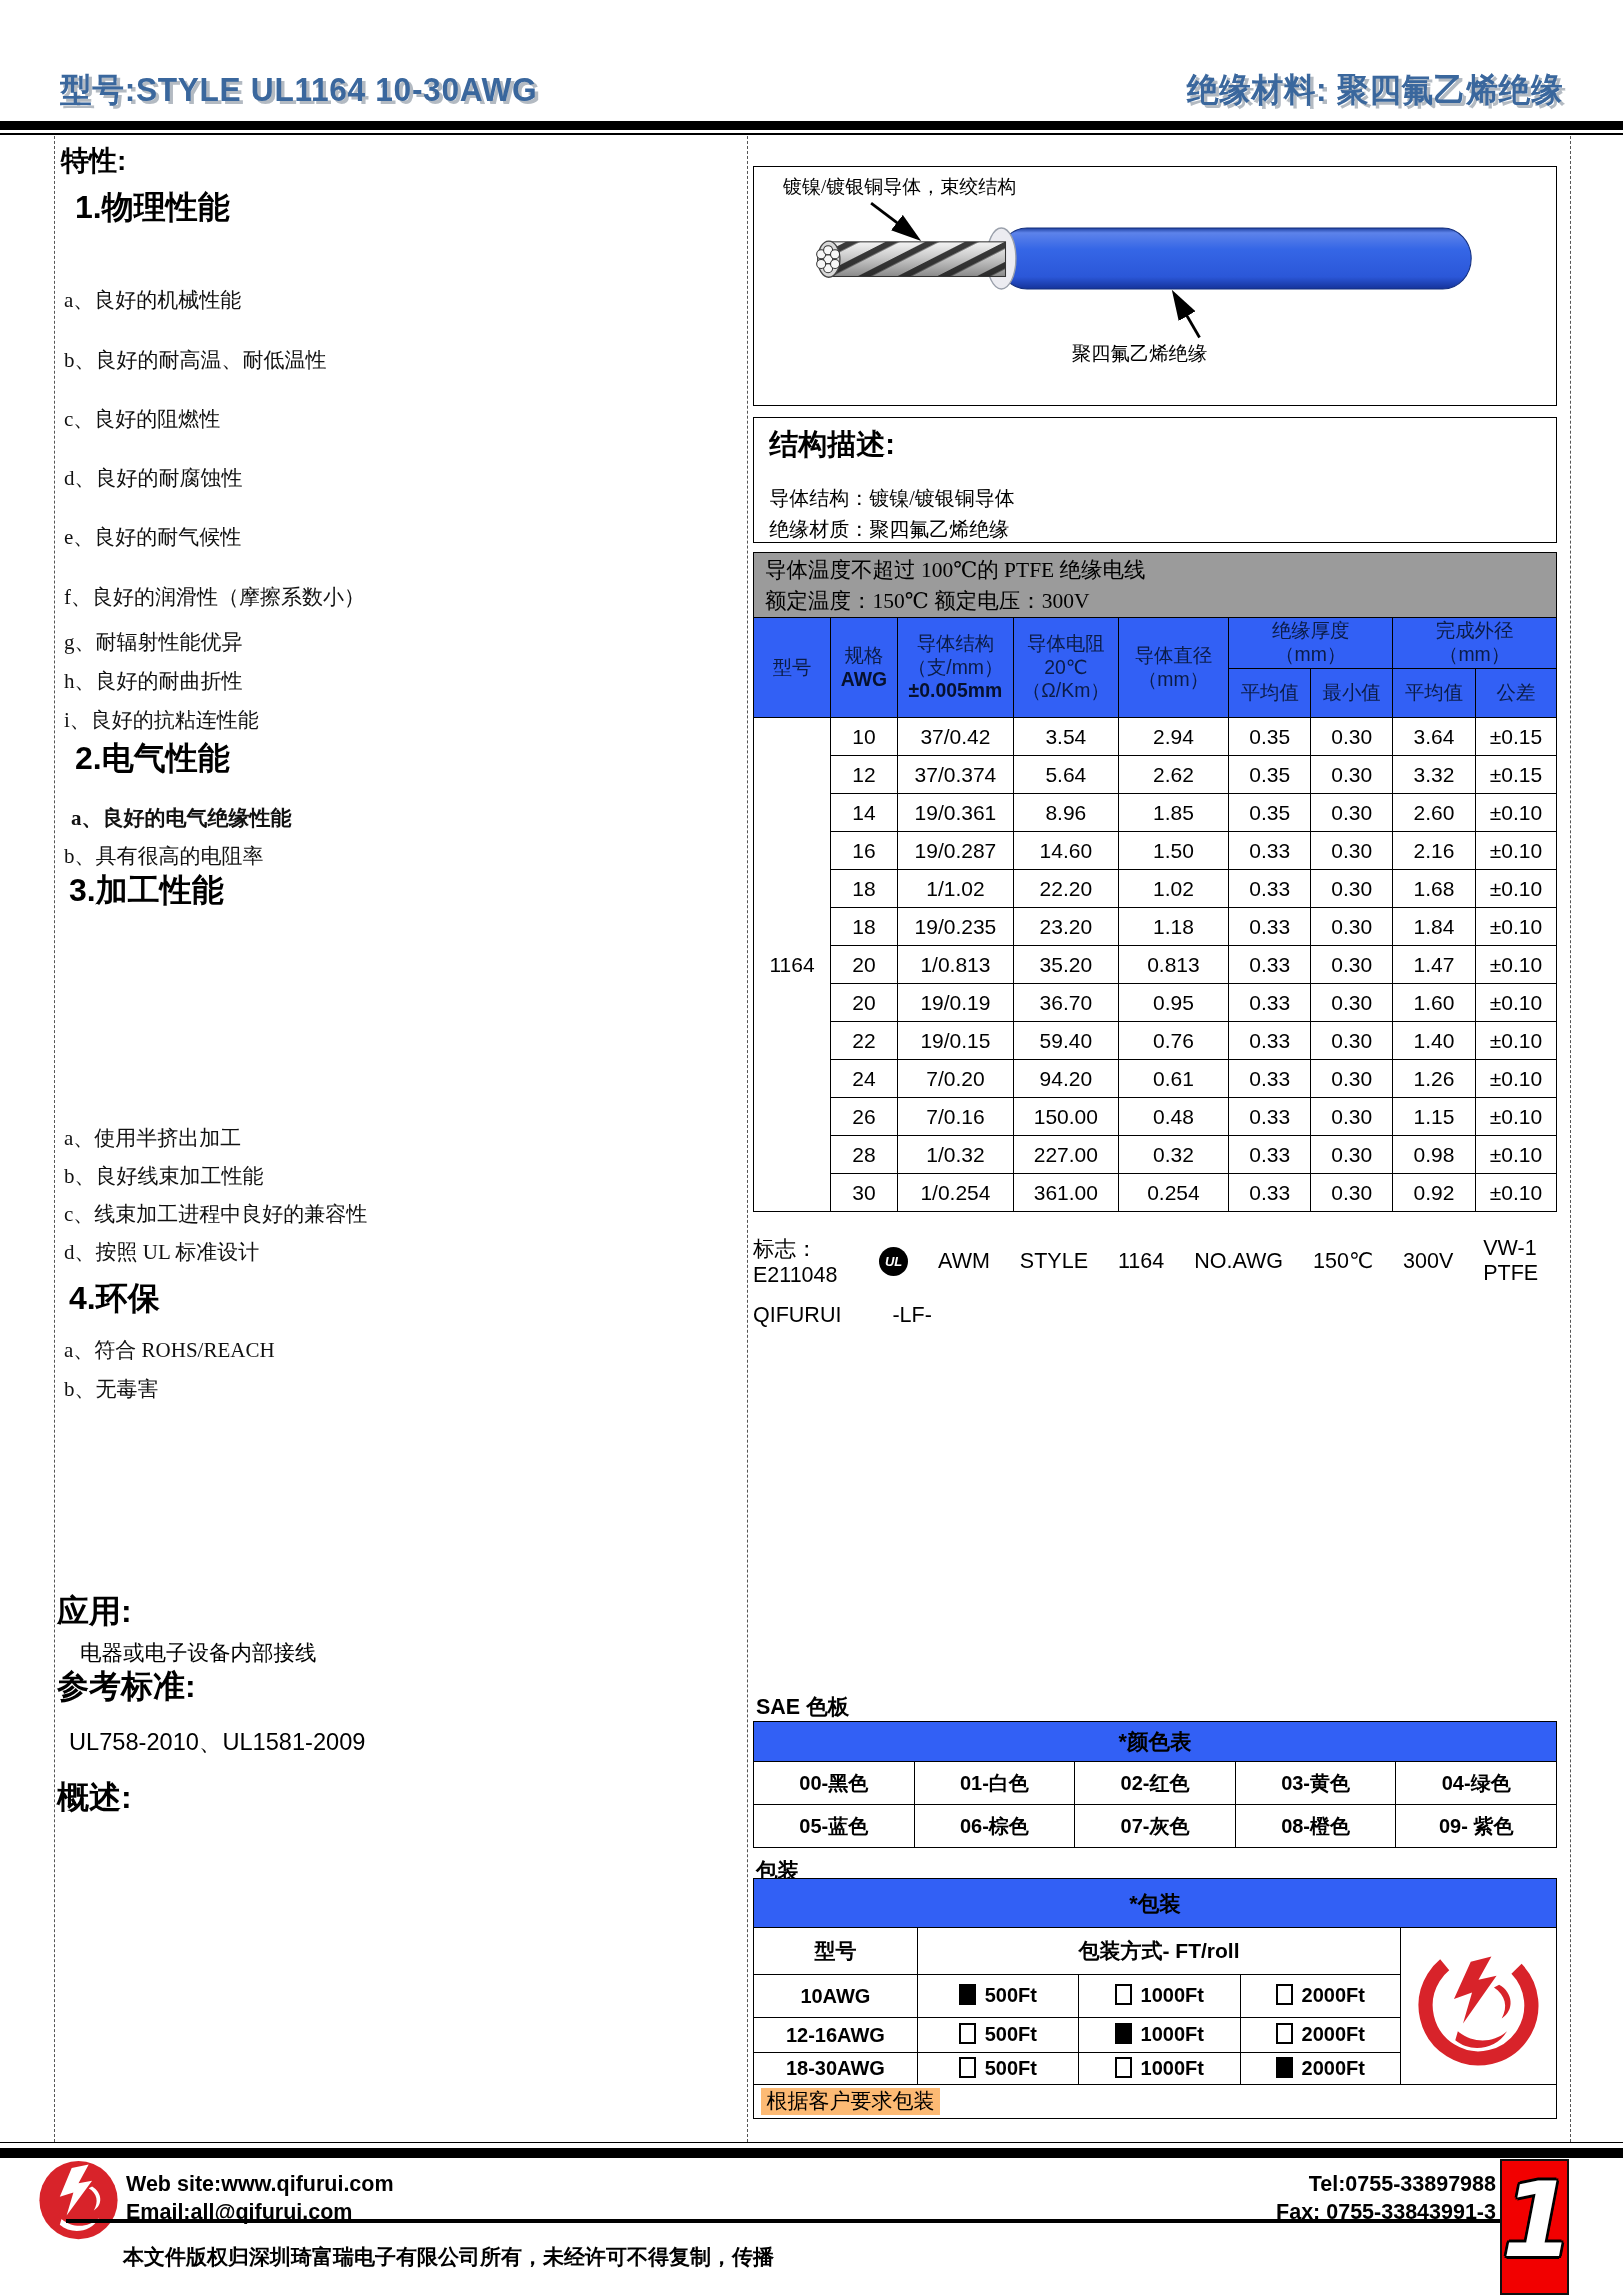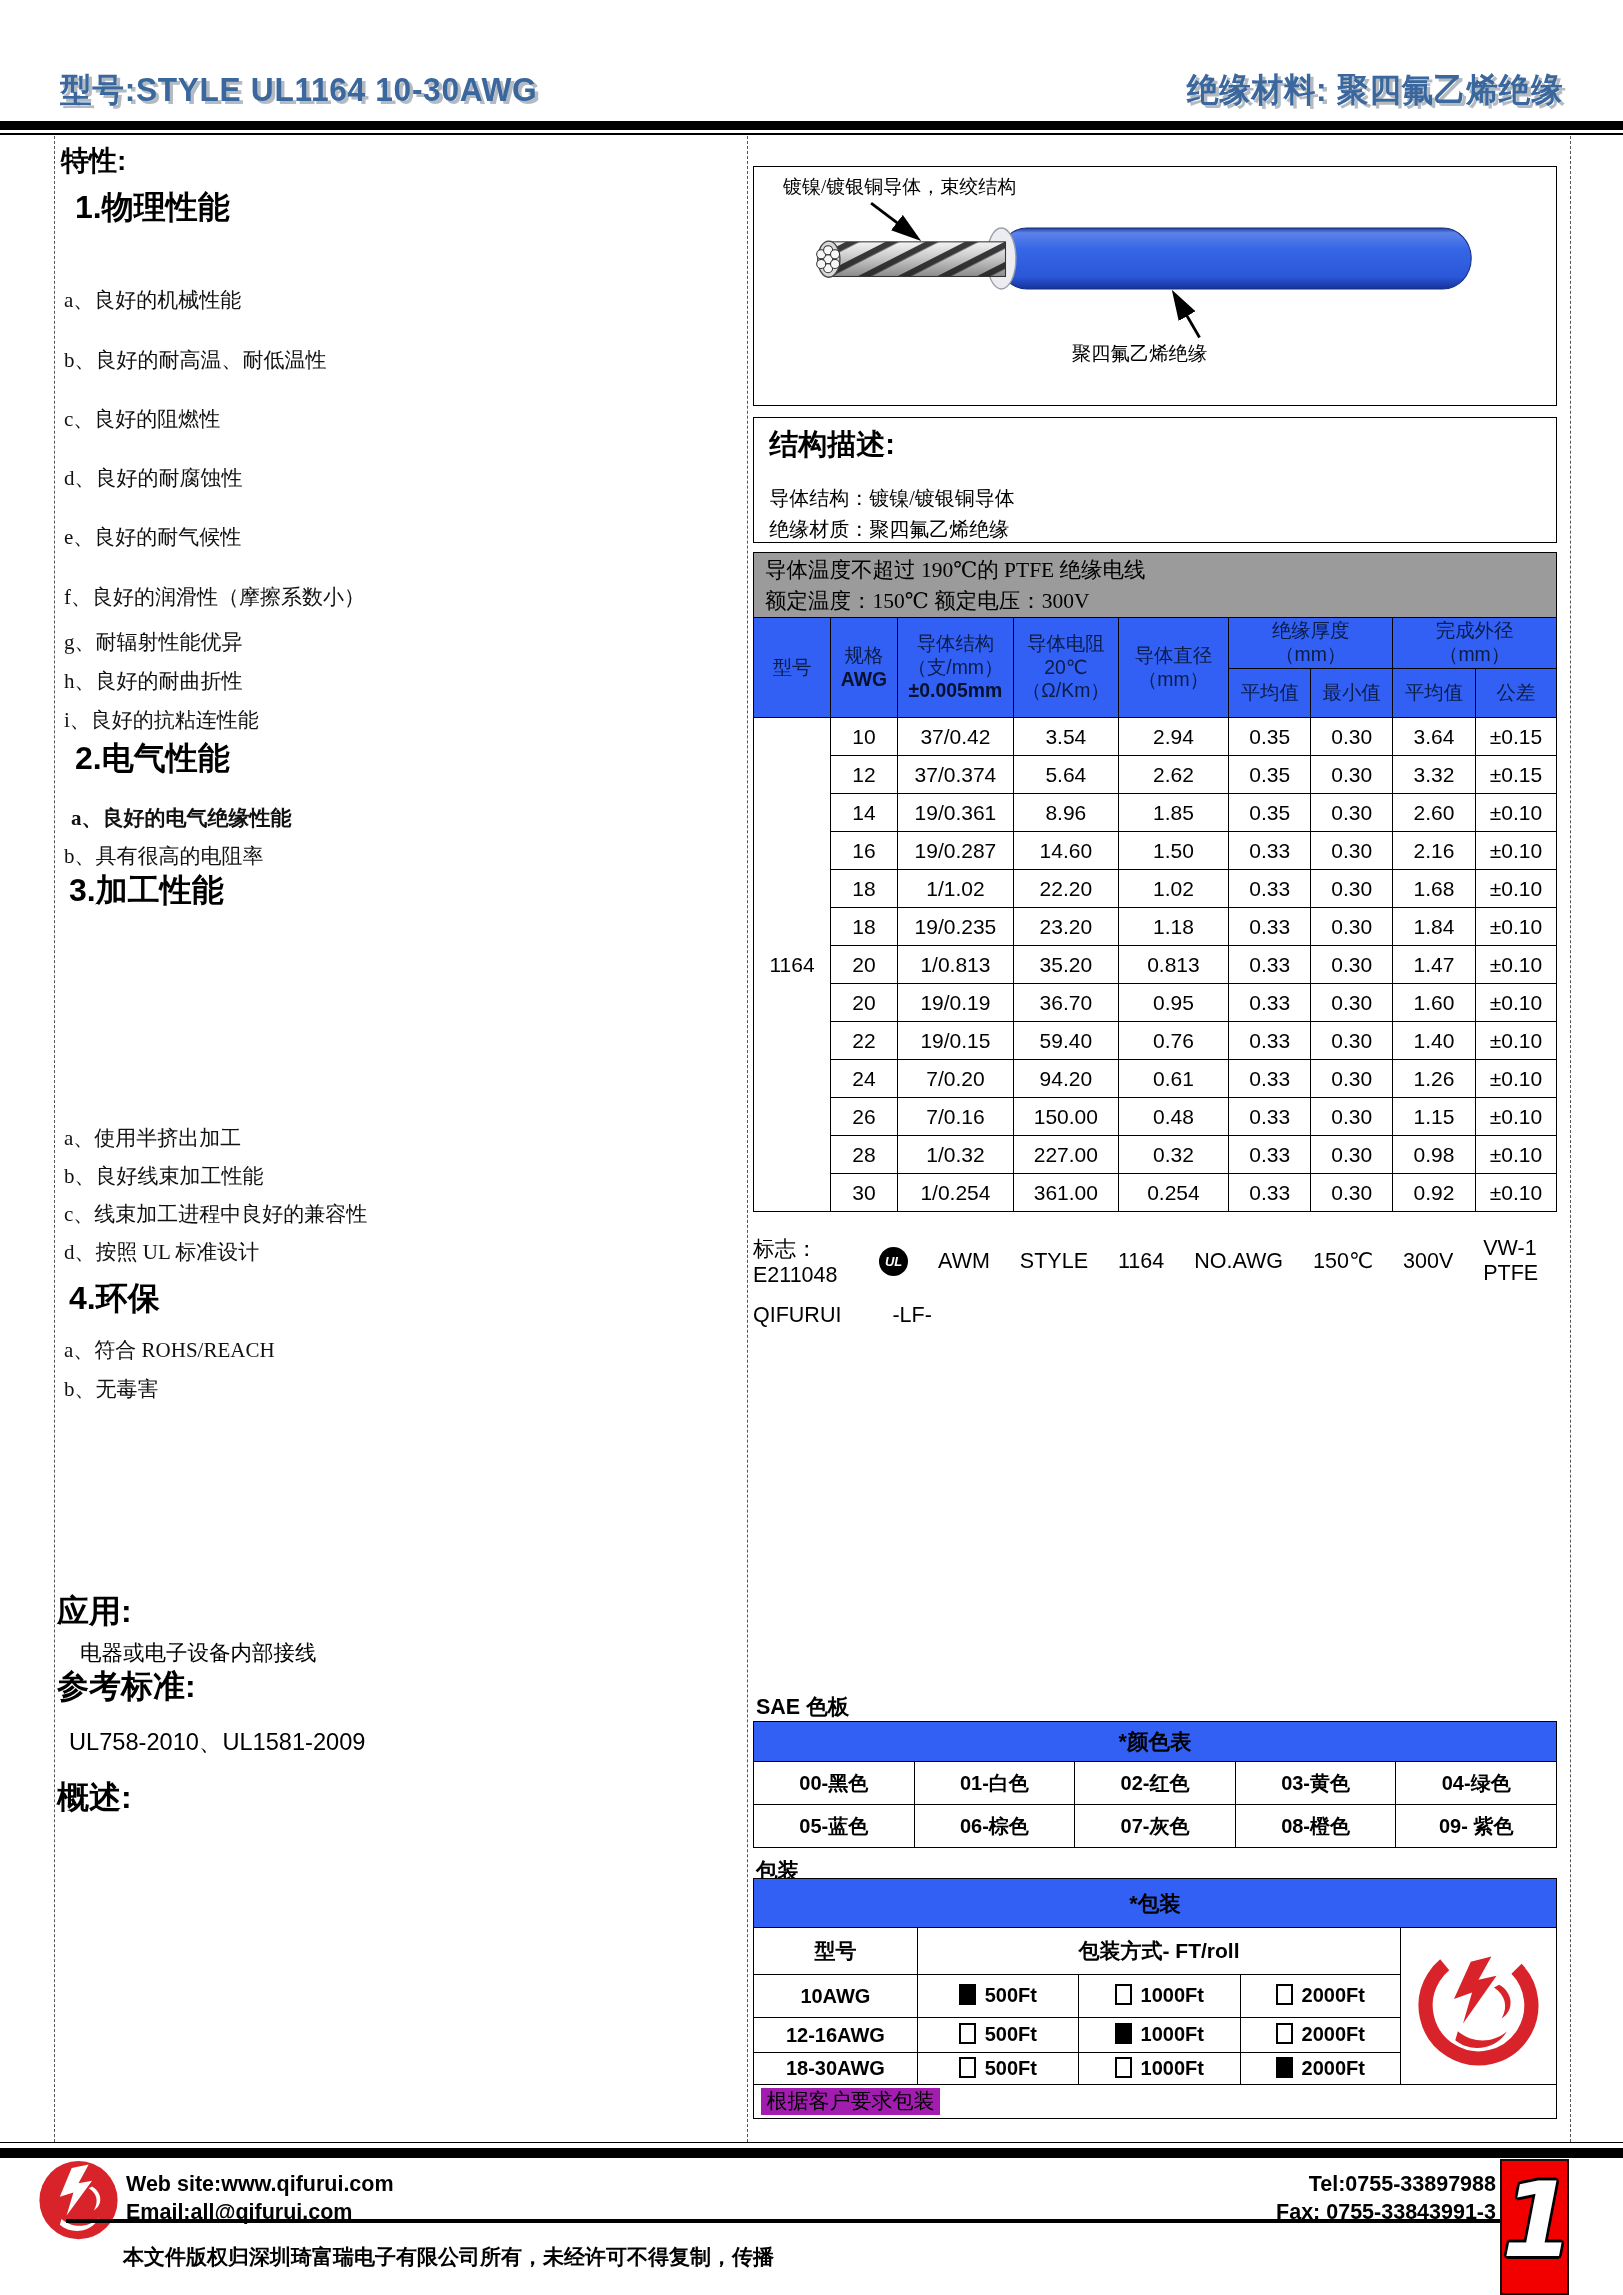--- a/index.html
+++ b/index.html
@@ -66,21 +66,21 @@
   #pack-table{position:absolute;left:753px;top:1878px;width:804px;}
   #pack-table th,#pack-table td{border:1.4px solid #000;text-align:center;vertical-align:middle;}
   #pack-table th.pk-hdr{background:#3260F5;color:#000;font-size:21.5px;font-weight:bold;height:46px;}
   .pk-sub{height:44px;font-size:21px;font-weight:bold;background:#fff;}
   .pk-model{font-size:20px;font-weight:bold;}
   .pk-opt{font-size:20px;font-weight:bold;white-space:nowrap;}
   .cb{display:inline-block;width:16.7px;height:21px;border:2.1px solid #000;background:#fff;
       vertical-align:-2.8px;margin-right:9px;box-sizing:border-box;}
   .cb.filled{background:#000;}
   #pack-note-row td{height:30.5px;text-align:left;padding-left:7px;}
-  .note-hl{background:#a21caf;font-size:21px;font-family:"Liberation Serif","DejaVu Serif",serif;padding:1.4px 5.6px;}
+  .note-hl{background:#fdba74;font-size:21px;font-family:"Liberation Serif","DejaVu Serif",serif;padding:1.4px 5.6px;}
   #pack-logo-cell{background:#fff;}
   
   #foot-thin{position:absolute;left:0;top:2142px;width:1623px;height:1.4px;background:#000;}
   #foot-bar{position:absolute;left:0;top:2148px;width:1623px;height:9.7px;background:#000;}
   #foot-logo{position:absolute;left:36px;top:2155px;}
   .foot-txt{position:absolute;font-size:21.5px;font-weight:bold;white-space:nowrap;}
   #foot-web{left:126px;top:2172px;}
   #foot-email{left:126px;top:2200px;}
   #foot-tel{left:1180px;top:2172px;width:316px;text-align:right;}
   #foot-fax{left:1180px;top:2200px;width:316px;text-align:right;}
@@ -185,21 +185,21 @@
     <div id="wire-label2">聚四氟乙烯绝缘</div>
   </div>
 
   <div id="structure-box" class="rbox">
     <div id="structure-title">结构描述:</div>
     <div id="structure-line1" class="structure-line">导体结构：镀镍/镀银铜导体</div>
     <div id="structure-line2" class="structure-line">绝缘材质：聚四氟乙烯绝缘</div>
   </div>
 
   <div id="rating-box" class="rbox">
-    <div class="rating-line">导体温度不超过 190℃的 PTFE 绝缘电线</div>
+    <div class="rating-line">导体温度不超过 100℃的 PTFE 绝缘电线</div>
     <div class="rating-line">额定温度：150℃  额定电压：300V</div>
   </div>
 
   <table id="spec-table">
     <colgroup>
       <col style="width:9.6%">
         <col style="width:8.3%">
         <col style="width:14.5%">
         <col style="width:13%">
       <col style="width:13.8%">

